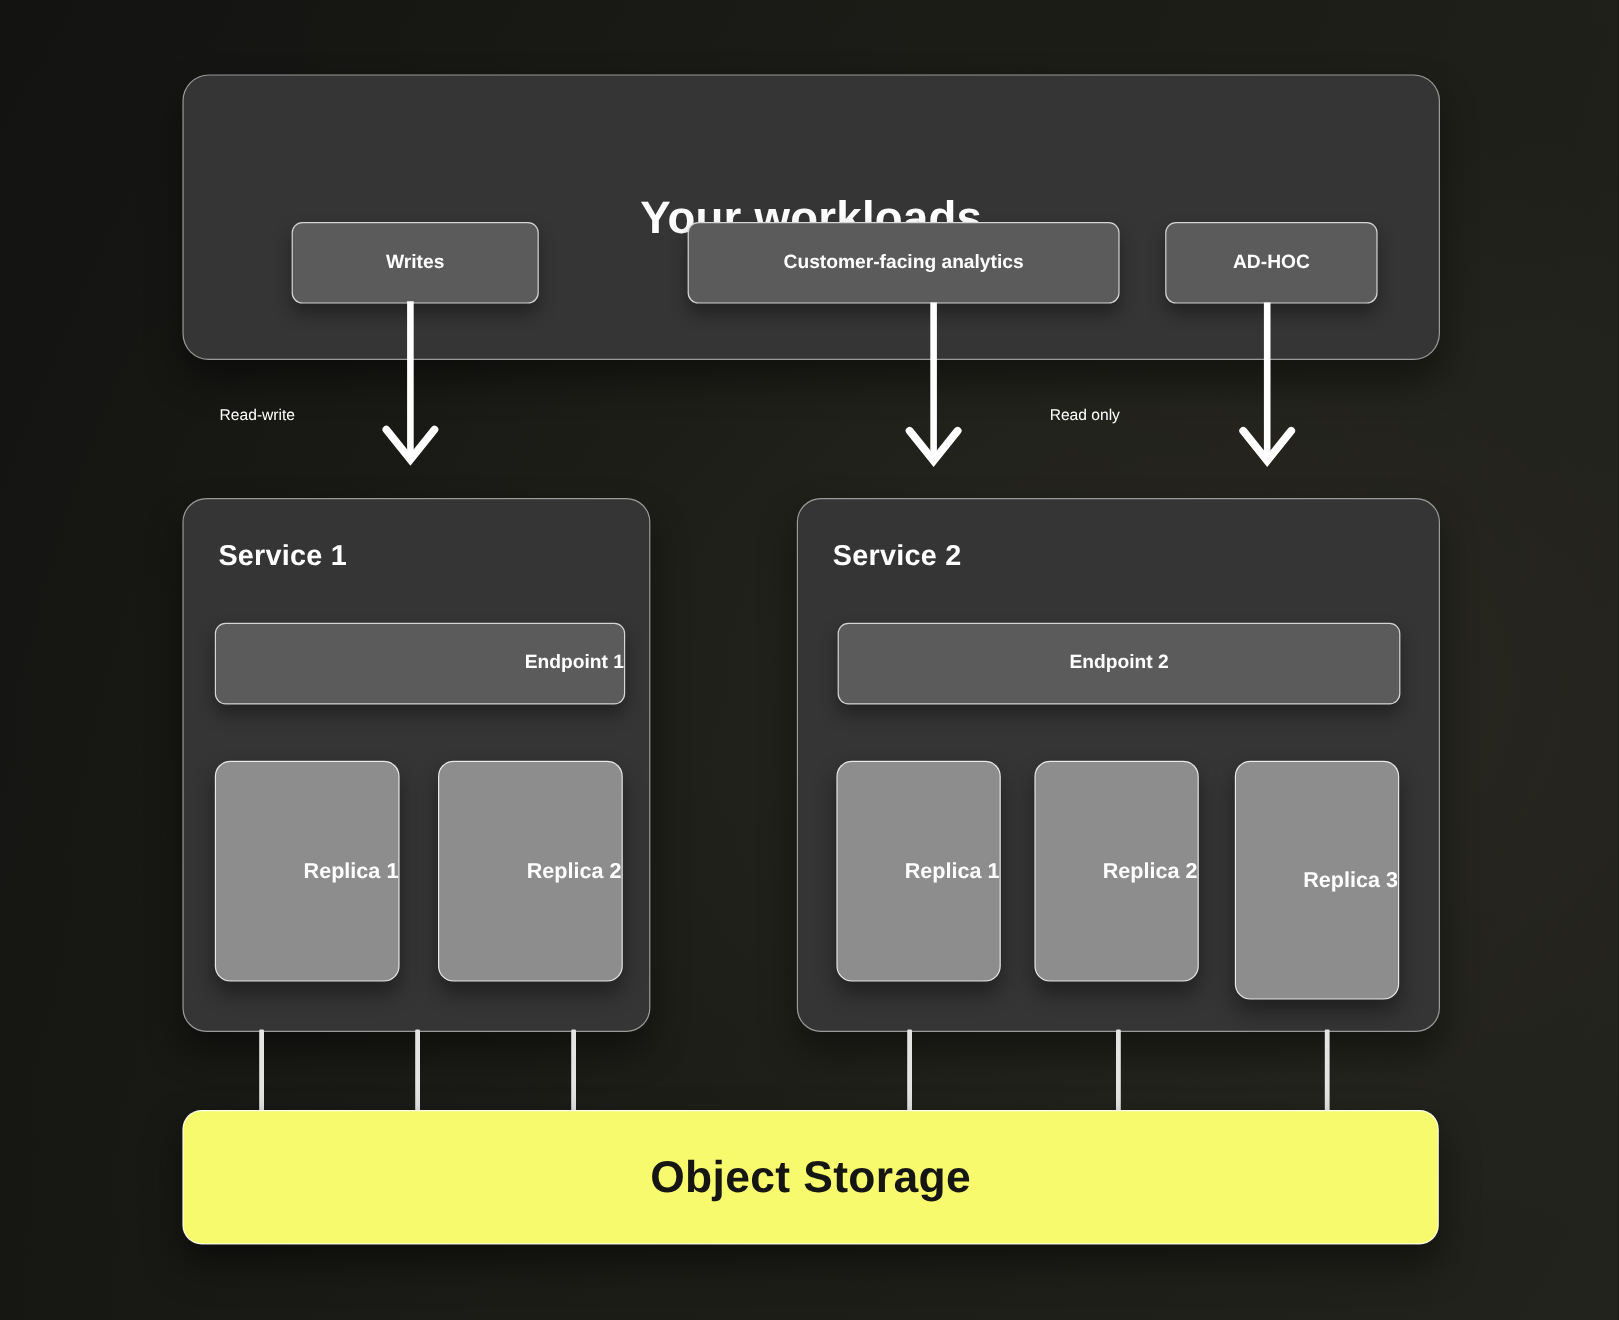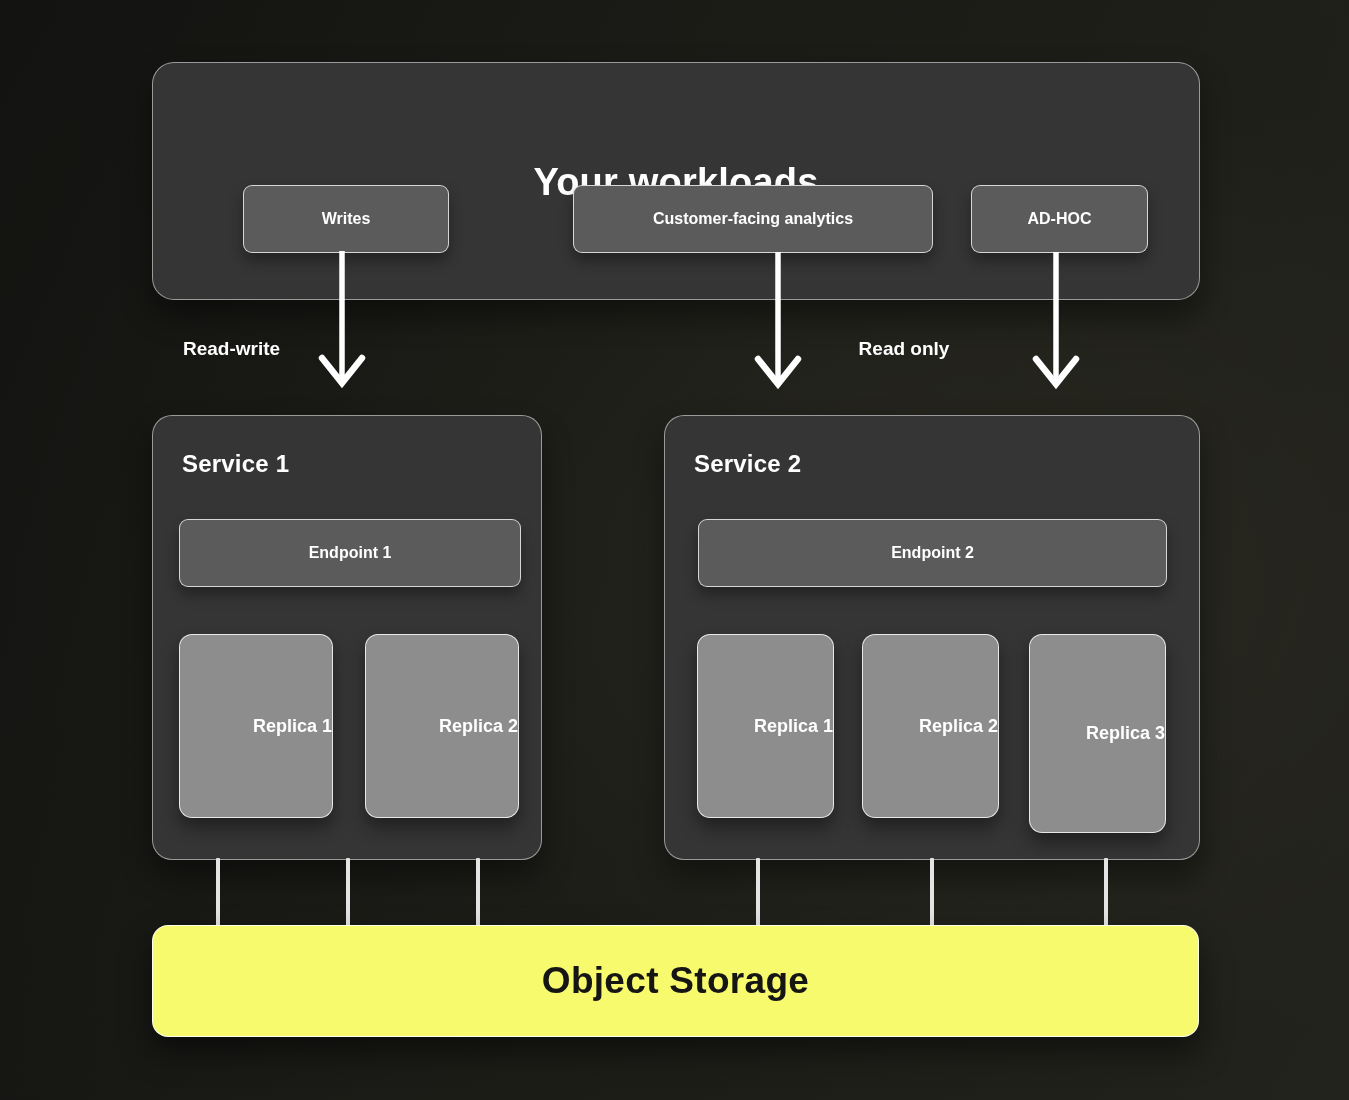--- a/index.html
+++ b/index.html
@@ -66,22 +66,22 @@
     justify-content: flex-end;
     color: #ffffff;
     font-size: 18px;
     font-weight: bold;
     box-shadow: 0 10px 18px rgba(0,0,0,0.4);
   }
 
   .flow-label {
     position: absolute;
     color: #ffffff;
-    font-size: 19px;
-    font-weight: bold;
+    font-size: 13px;
+    font-weight: normal;
   }
 
   .arrow-svg { position: absolute; overflow: visible; }
 
   .connector {
     position: absolute;
     width: 4px;
     background: #e4e4e4;
     border-radius: 1px;
   }
@@ -139,21 +139,21 @@
   </svg>
 
   <svg class="arrow-svg" style="left:1028px; top:252px;" width="56" height="138">
     <line x1="28" y1="0" x2="28" y2="131" stroke="#ffffff" stroke-width="5.5"></line>
     <polyline points="8,107 28,132 48,107" fill="none" stroke="#ffffff" stroke-width="6.5" stroke-linecap="round" stroke-linejoin="miter"></polyline>
   </svg>
 
   <div class="panel" style="left:152px; top:415px; width:390px; height:445px; border-radius:20px;">
     <div class="panel-title service-title">Service 1</div>
 
-    <div class="chip" style="left:26px; top:103px; width:342px; height:68px;">
+    <div class="chip" style="left:26px; top:103px; width:342px; height:68px;justify-content:flex-end;">
       <span>Endpoint 1</span>
     </div>
 
     <div class="replica" style="left:26px; top:218px; width:154px; height:184px;">
       <span>Replica 1</span>
     </div>
 
     <div class="replica" style="left:212px; top:218px; width:154px; height:184px;">
       <span>Replica 2</span>
     </div>

